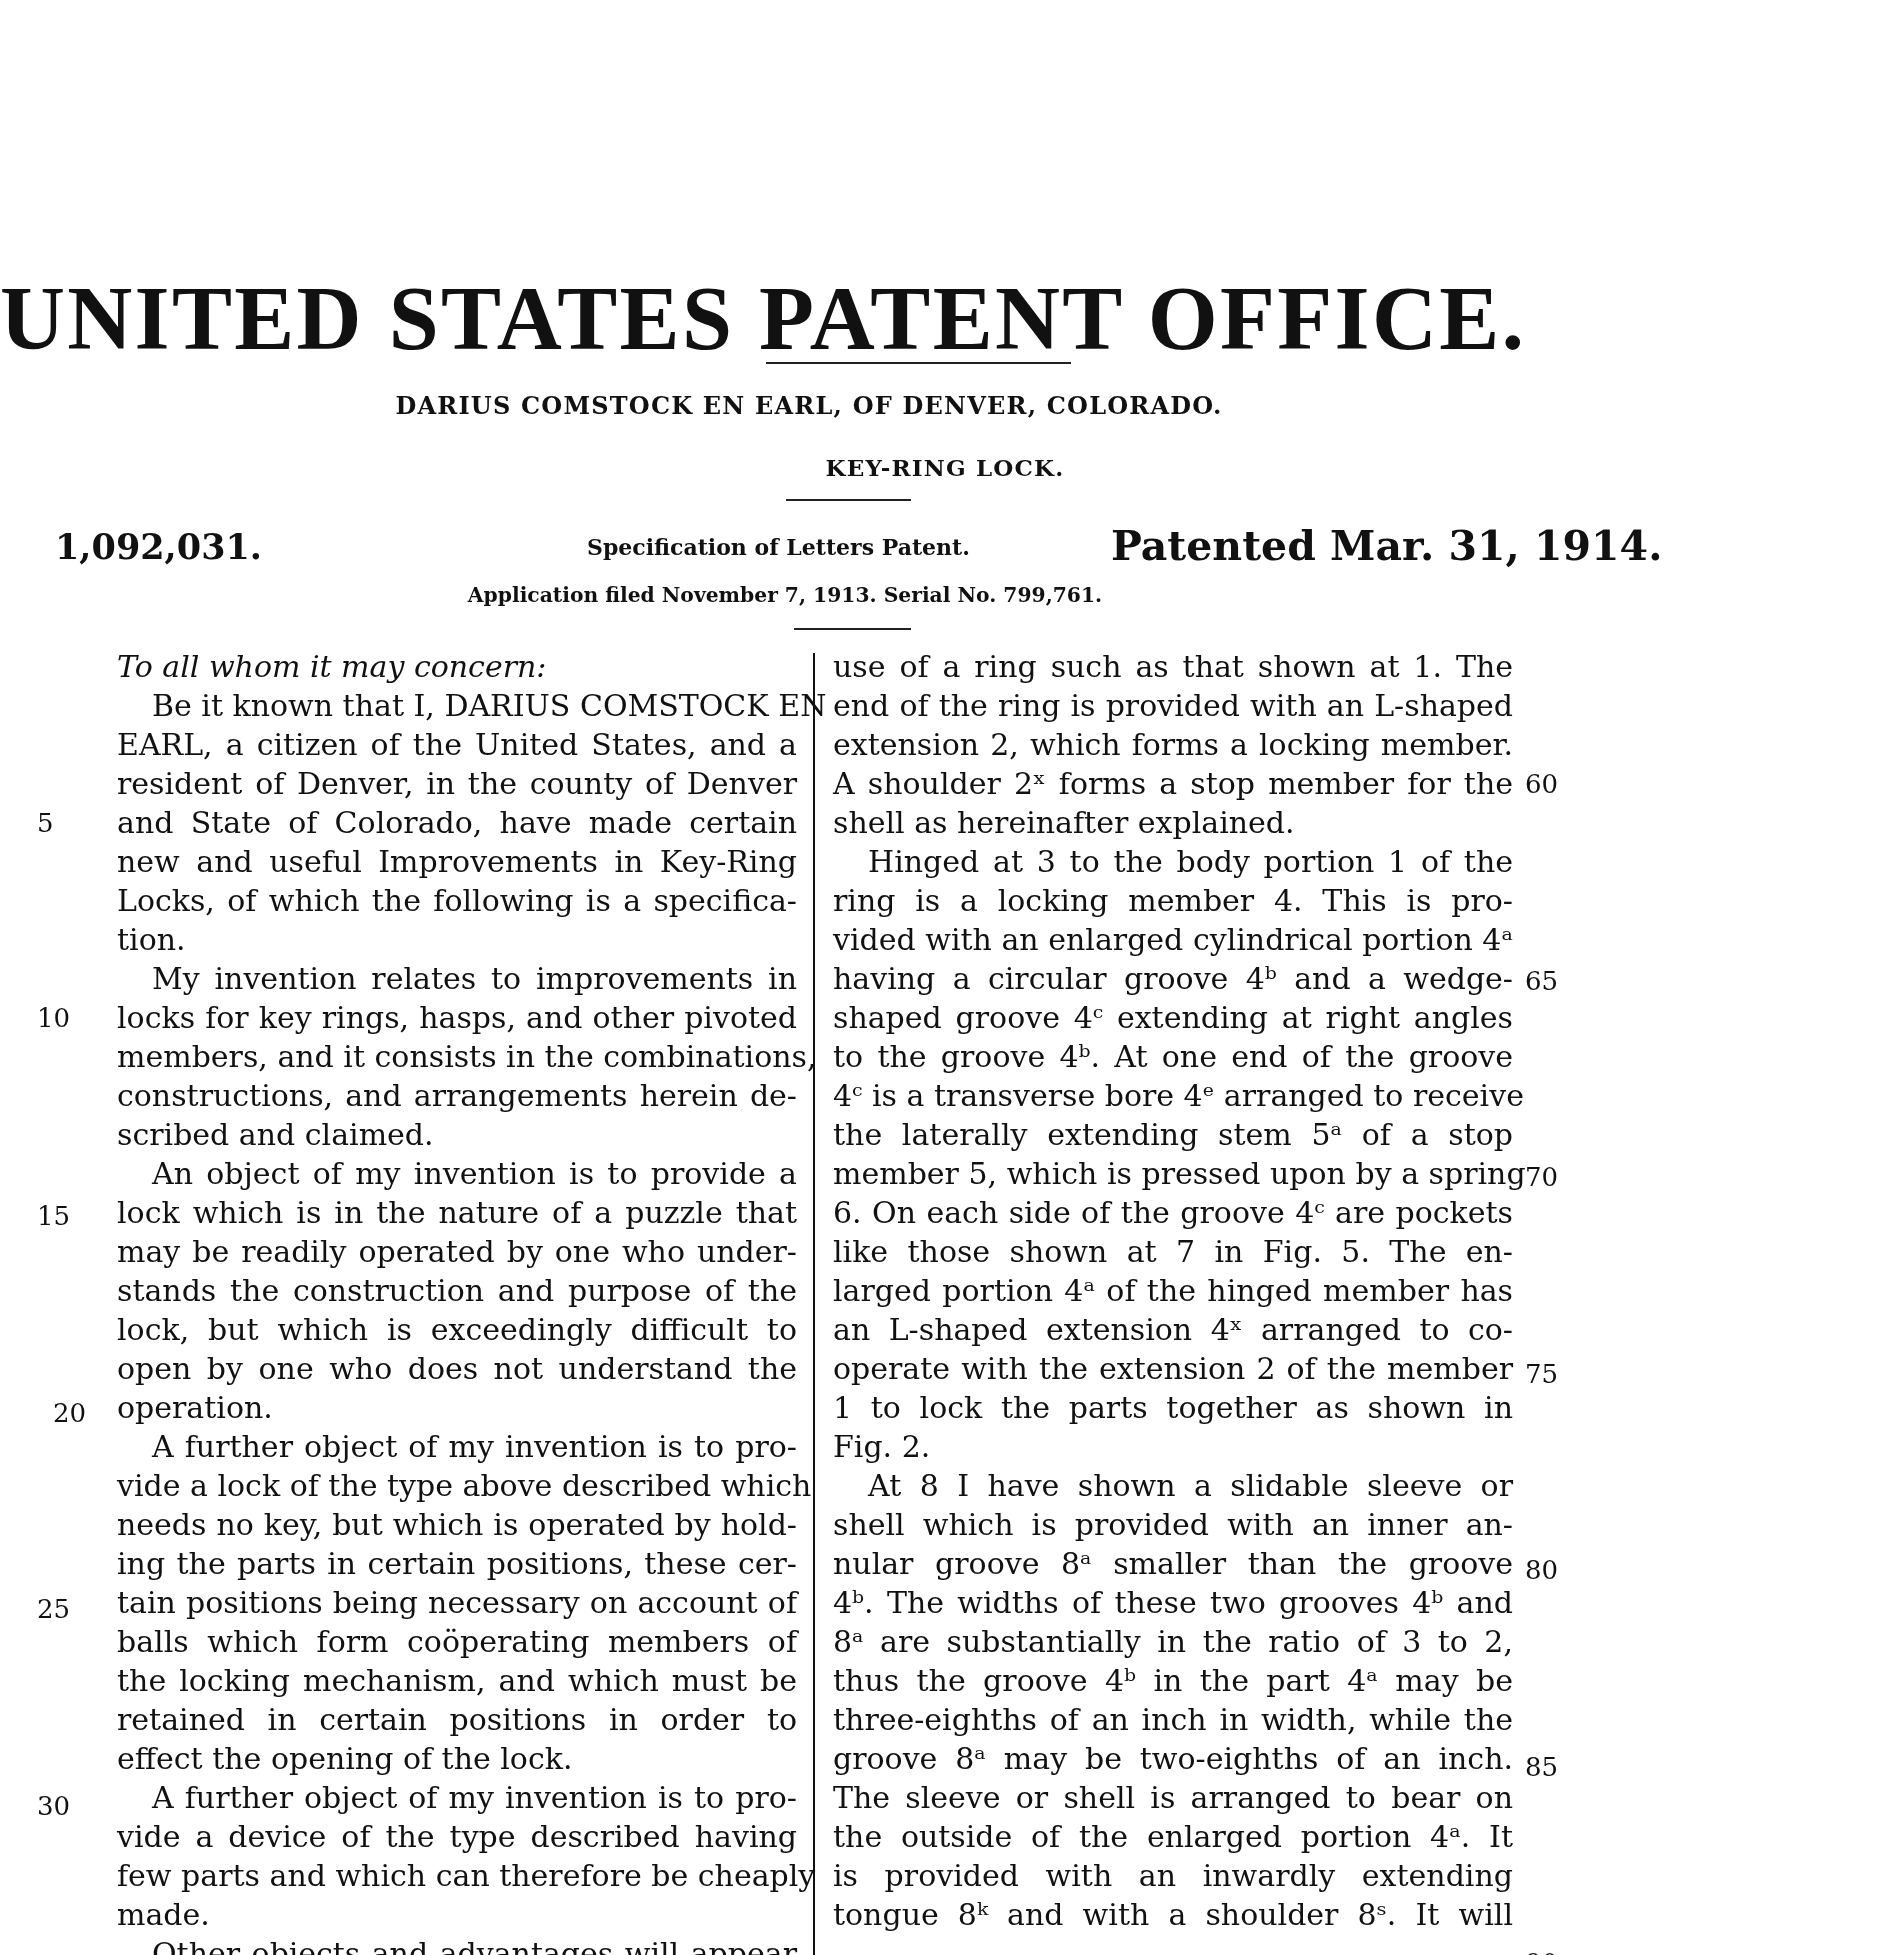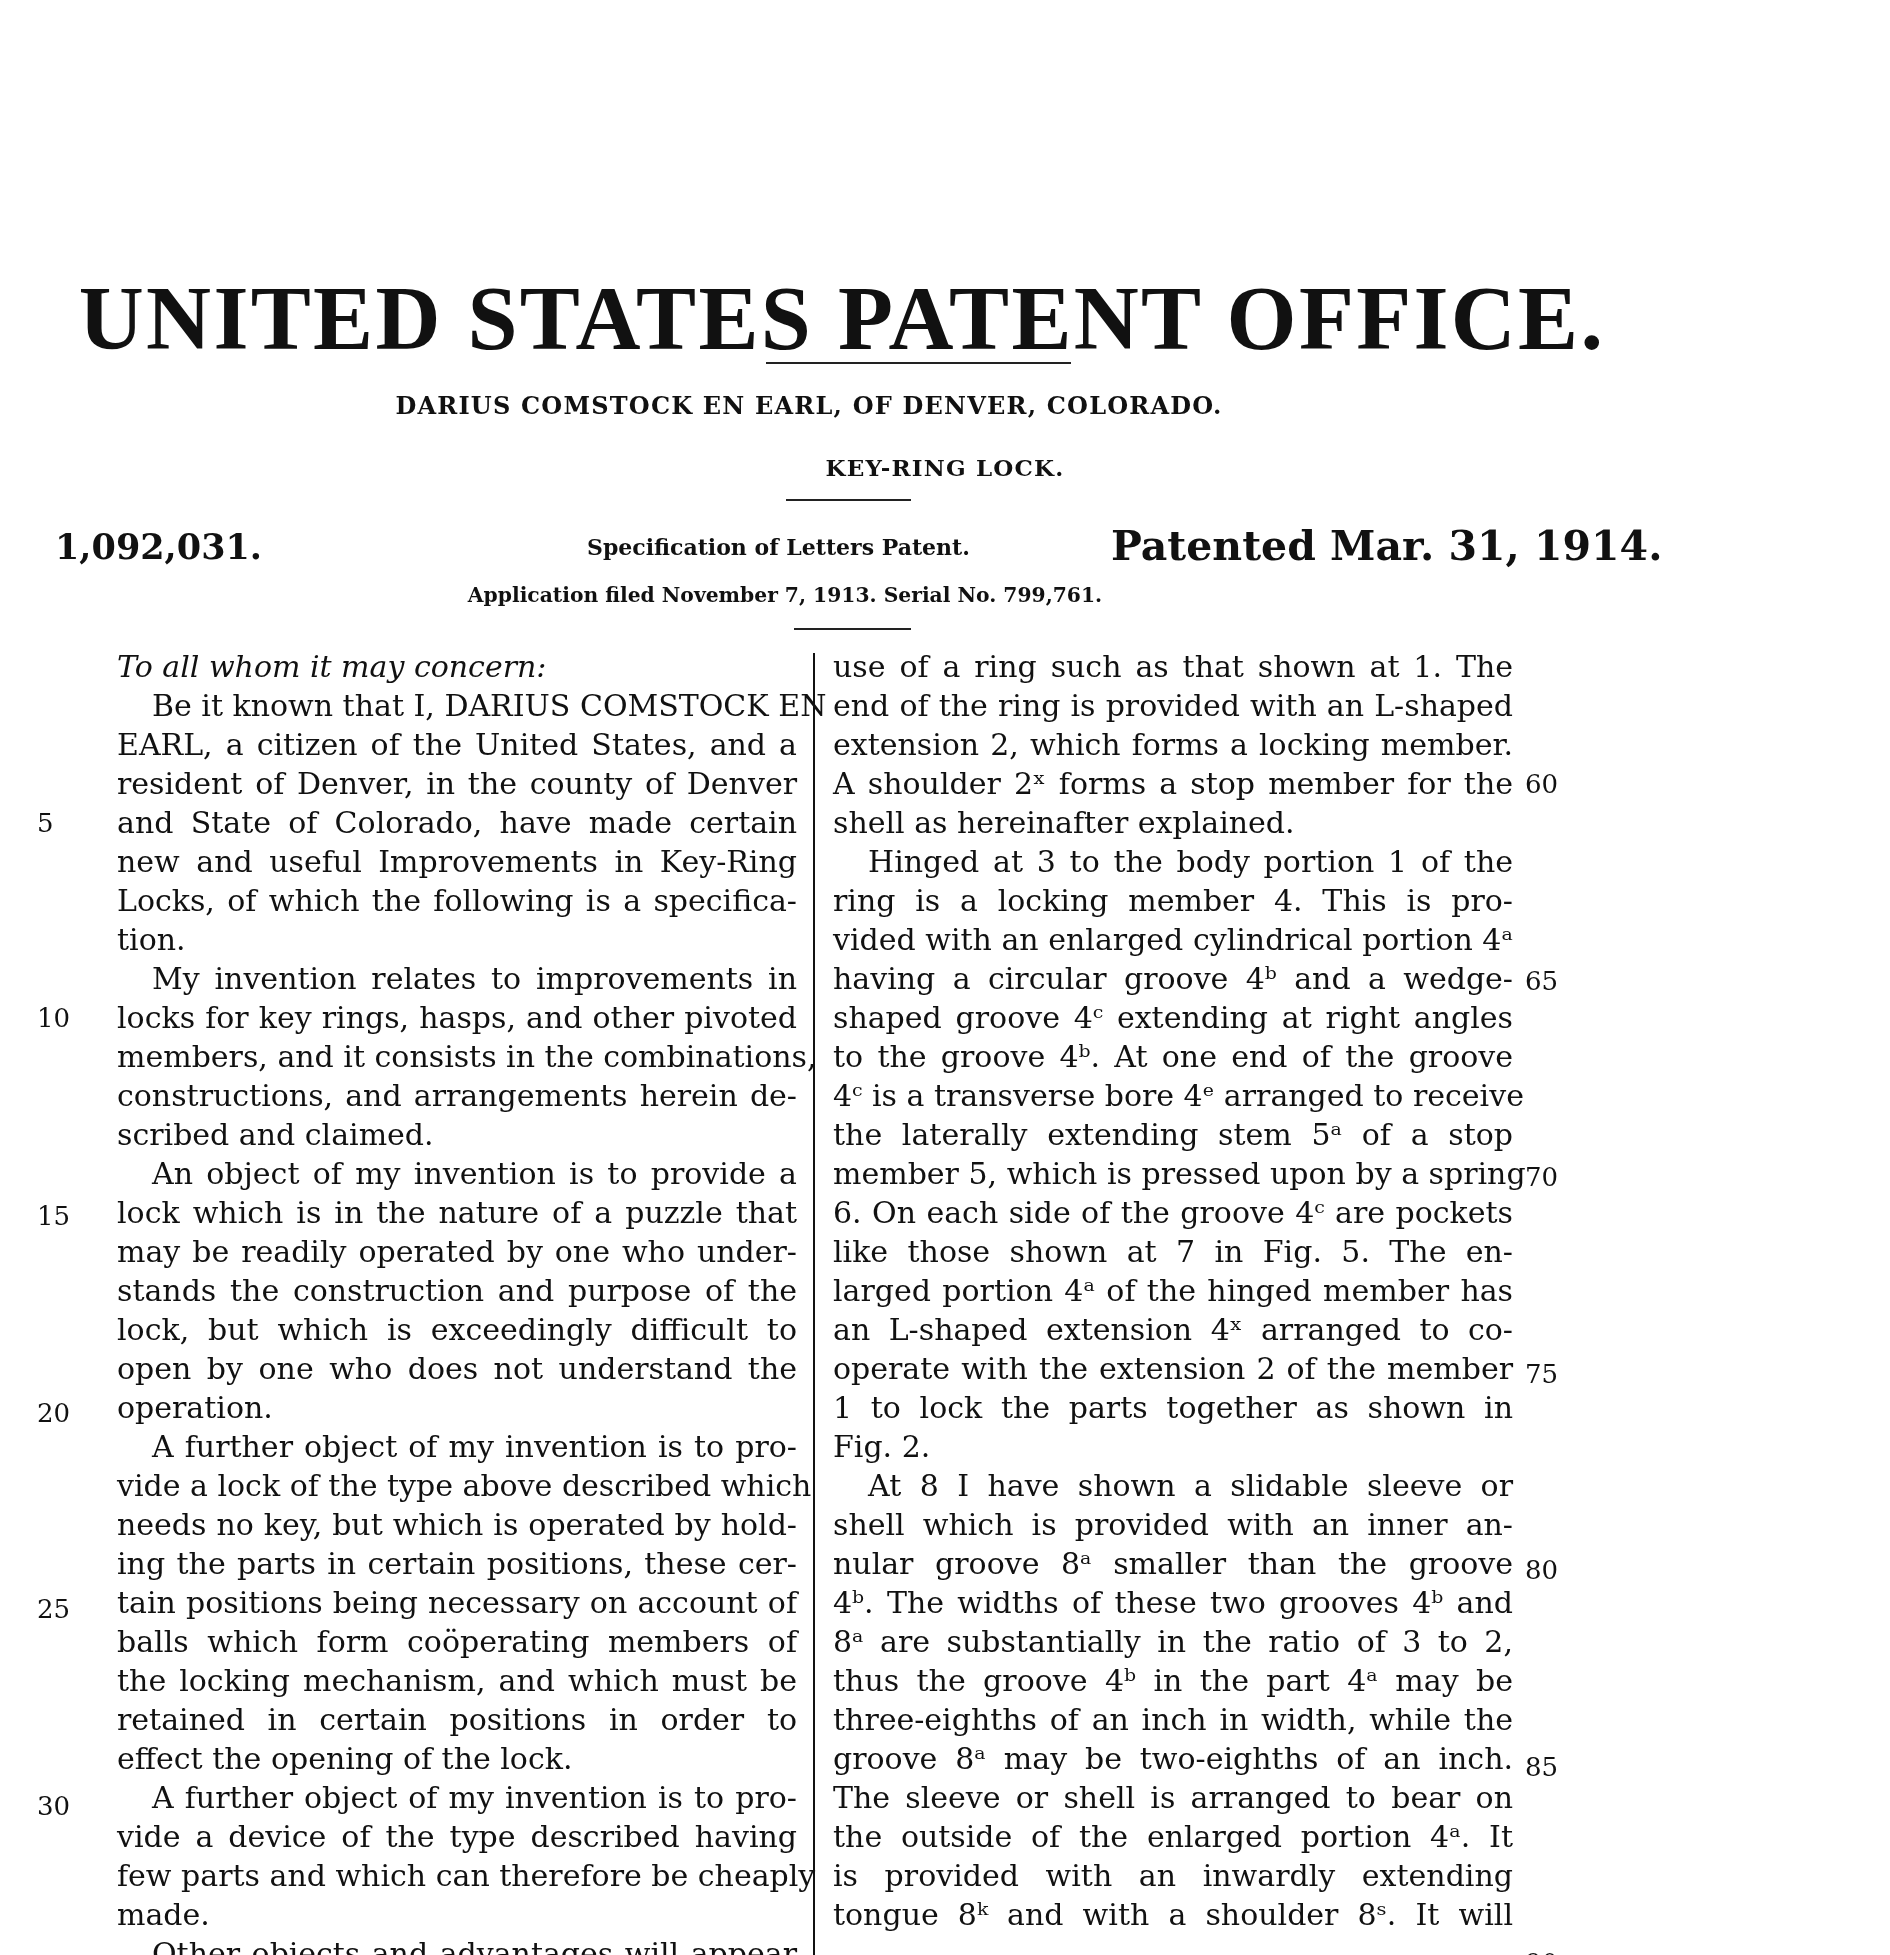--- a/index.html
+++ b/index.html
@@ -1,23 +1,23 @@
 <!DOCTYPE html>
 <html style="font-size:6.3px"><head>
 <meta charset="utf-8">
 <style>
   html, body { margin: 0; padding: 0; background: #ffffff; }
   body {
     width: 1890px; height: 2777px; position: relative; overflow: hidden;
     font-family: "DejaVu Serif", "Liberation Serif", serif; color: #111111;
   }
   .page-title {
-    position: absolute; left: 0; width: 1614px; top: 274px; text-align: center;
+    position: absolute; left: 0; width: 1614px; top: 274px; 
     font-family: "Liberation Serif", "DejaVu Serif", serif; font-weight: bold;
-    font-size: 90px; letter-spacing: 2.3px; line-height: 1; margin-left: 35px;
+    font-size: 90px; letter-spacing: 2.3px; line-height: 1;
   }
   .rule { position: absolute; height: 2.3px; background: #222; }
   .inventor {
     position: absolute; left: 0; width: 1618px; top: 391px; text-align: center;
     font-size: 24px; font-weight: bold; letter-spacing: 1.2px;
   }
   .invention-title {
     position: absolute; left: 0; width: 1890px; top: 454px; text-align: center;
     font-size: 23px; font-weight: bold; letter-spacing: 1.2px;
   }
@@ -138,21 +138,21 @@
       <span class="line">groove 8ᵃ may be two-eighths of an inch.</span>
       <span class="line">The sleeve or shell is arranged to bear on</span>
       <span class="line">the outside of the enlarged portion 4ᵃ.  It</span>
       <span class="line">is provided with an inwardly extending</span>
       <span class="line">tongue 8ᵏ and with a shoulder 8ˢ.  It will</span>
     </div>
   <div id="line-numbers">
       <span class="ln-left" style="top: 808px;">5</span>
       <span class="ln-left" style="top: 1003px;">10</span>
       <span class="ln-left" style="top: 1201px;">15</span>
-      <span class="ln-left" style="top: 1398px;">20</span>
+      <span class="ln-left" style="top: 1398px; margin-left: 16px;">20</span>
       <span class="ln-left" style="top: 1594px;">25</span>
       <span class="ln-left" style="top: 1791px;">30</span>
       <span class="ln-right" style="top: 769px;">60</span>
       <span class="ln-right" style="top: 966px;">65</span>
       <span class="ln-right" style="top: 1162px;">70</span>
       <span class="ln-right" style="top: 1359px;">75</span>
       <span class="ln-right" style="top: 1555px;">80</span>
       <span class="ln-right" style="top: 1752px;">85</span>
       <span class="ln-right" style="top: 1948px;">90</span>
     </div>

